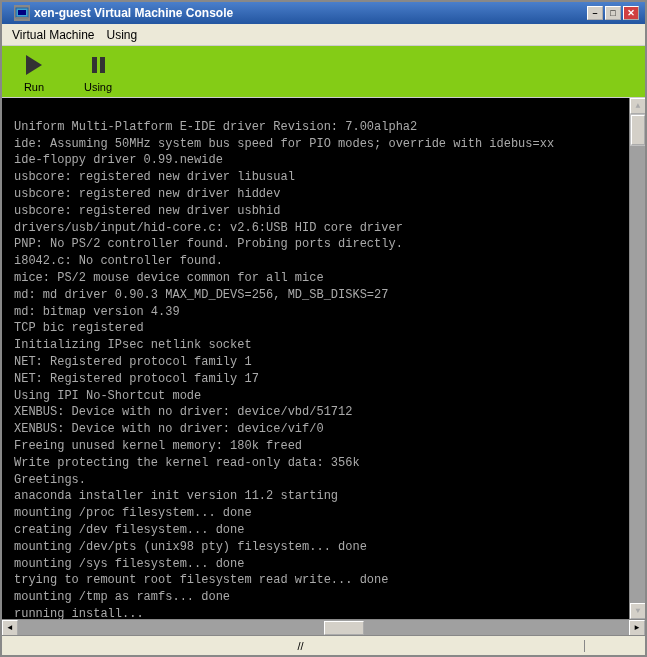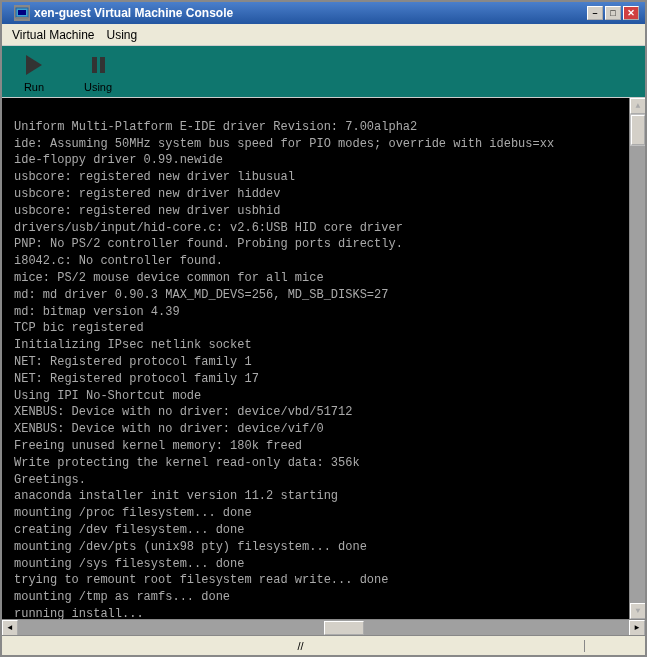--- a/index.html
+++ b/index.html
@@ -72,21 +72,21 @@
       padding: 2px 4px;
       height: 22px;
       border-bottom: 1px solid #ccc;
       flex-shrink: 0;
     }
     .menu-item {
       padding: 2px 6px;
       cursor: pointer;
     }
     .toolbar {
-      background: #0f766e;
+      background: #84cc16;
       display: flex;
       align-items: center;
       padding: 4px 8px;
       gap: 16px;
       border-bottom: 1px solid #ccc;
       height: 52px;
       flex-shrink: 0;
     }
     .toolbar-btn {
       display: flex;

